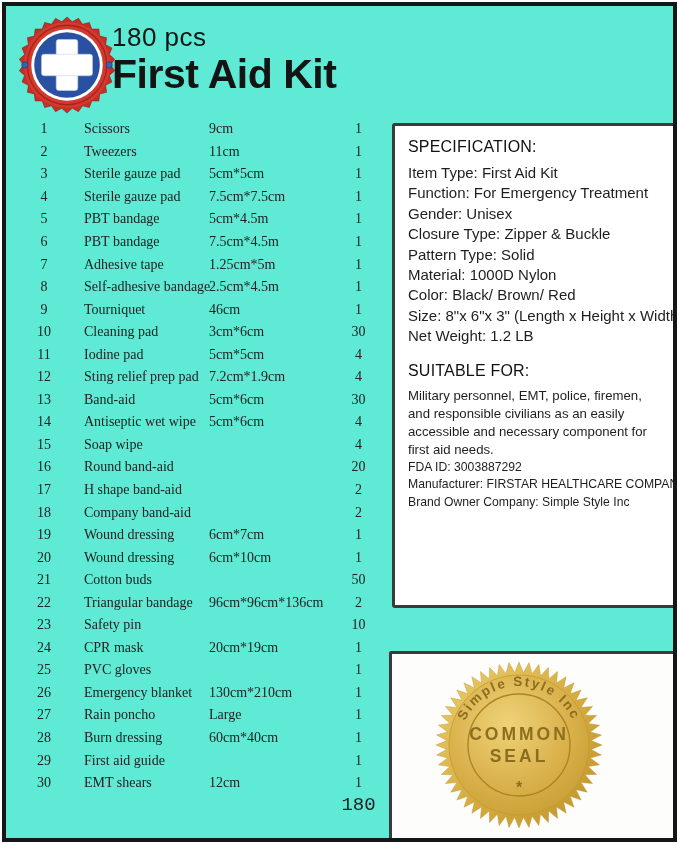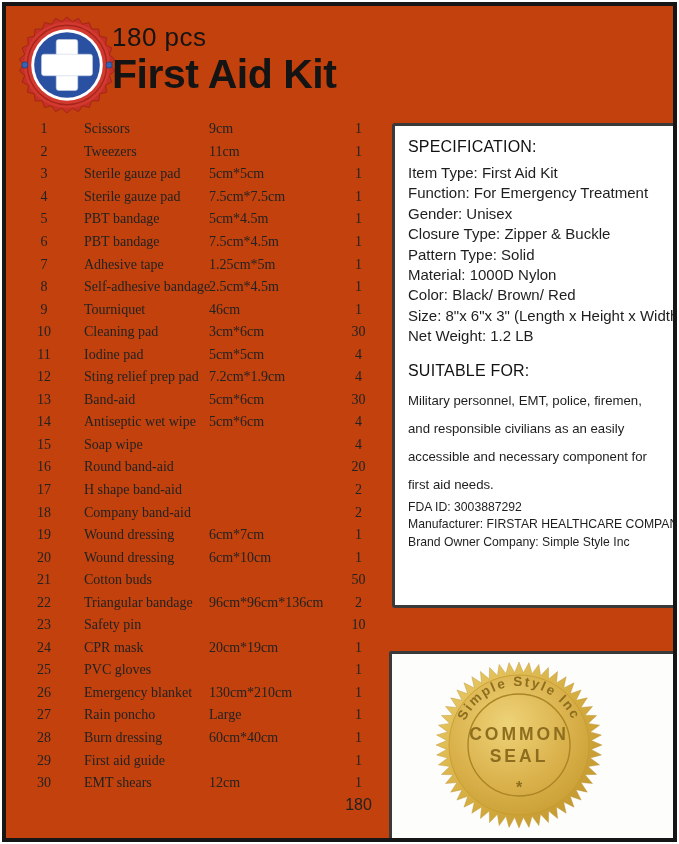--- a/index.html
+++ b/index.html
@@ -1,48 +1,48 @@
 <!DOCTYPE html>
 <html><head>
 <meta charset="utf-8">
 <style>
   * { margin:0; padding:0; box-sizing:border-box; }
   html,body { width:679px; height:844px; background:#ffffff; font-family:"Liberation Sans", sans-serif; }
   .page {
     position:absolute; left:2px; top:2px; width:675px; height:840px;
-    border:4px solid #161616; background:#c2410c; overflow:hidden;
+    border:4px solid #161616; background:#5eead4; overflow:hidden;
   }
   
   .logo { position:absolute; left:12px; top:10px; width:98px; height:98px; }
   .title-block { position:absolute; left:106px; top:16px; color:#141414; }
   .pieces { font-size:26px; font-weight:400; letter-spacing:0.5px; }
   .kit-title { font-size:41px; font-weight:600; letter-spacing:-0.5px; line-height:1.02; margin-top:1px; }
   
   .items-table { position:absolute; left:14px; top:112px; width:374px; }
   .t-row {
     display:grid; grid-template-columns:48px 125px 130px 71px;
     height:22.55px; align-items:center;
   }
   .t-head { height:24px; font-size:15px; color:#1c1c1c; font-family:"Liberation Sans", sans-serif; }
   .t-body-row { font-family:"Liberation Serif", serif; font-size:14px; color:#222222; }
   .c-no { text-align:center; }
   .c-name { padding-left:16px; white-space:nowrap; }
   .c-spec { padding-left:16px; white-space:nowrap; }
   .c-qty { text-align:center; }
-  .t-total { height:22px; font-family:Liberation Sans, sans-serif; font-size:16px; color:#222222; }
+  .t-total { height:22px; font-family:Liberation Mono, monospace; font-size:19px; color:#222222; }
   
   .spec-box {
     position:absolute; left:386px; top:117px; width:286px; height:485px;
     border:3px solid #3a3a3a; border-radius:3px; background:#ffffff;
     padding:8px 11px 0 13px; overflow:hidden; color:#1e1e1e;
   }
   .section-title { font-size:16px; font-weight:400; letter-spacing:0.2px; color:#111111; margin:4px 0 7px 0; }
   .spec-line { font-size:15px; line-height:20.4px; white-space:nowrap; }
   .suitable-title { margin-top:15px; }
-  .suitable-para { font-size:13.2px; line-height:28px; }
+  .suitable-para { font-size:13.2px; line-height:18px; }
   .company-block { }
   .company-line { font-size:12.2px; line-height:17.6px; white-space:nowrap; }
   
   .seal-box {
     position:absolute; left:383px; top:645px; width:289px; height:192px;
     border:3px solid #3a3a3a; border-radius:2px; background:#fdfdfc; overflow:hidden;
   }
   .seal-svg { position:absolute; left:42px; top:6px; width:170px; height:170px; }
   .seal-text { font-family:"Liberation Sans", sans-serif; font-weight:bold; fill:#8d6e1f; }
 </style>

